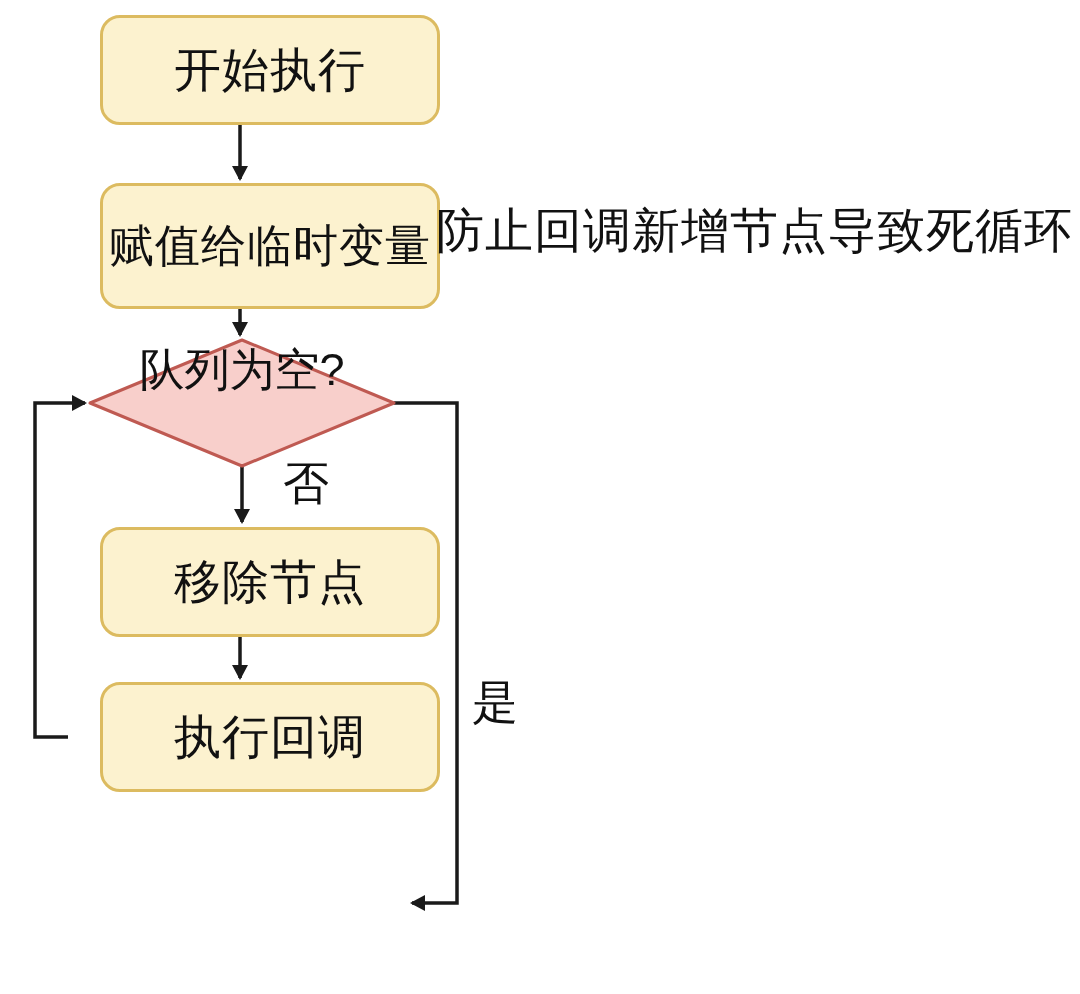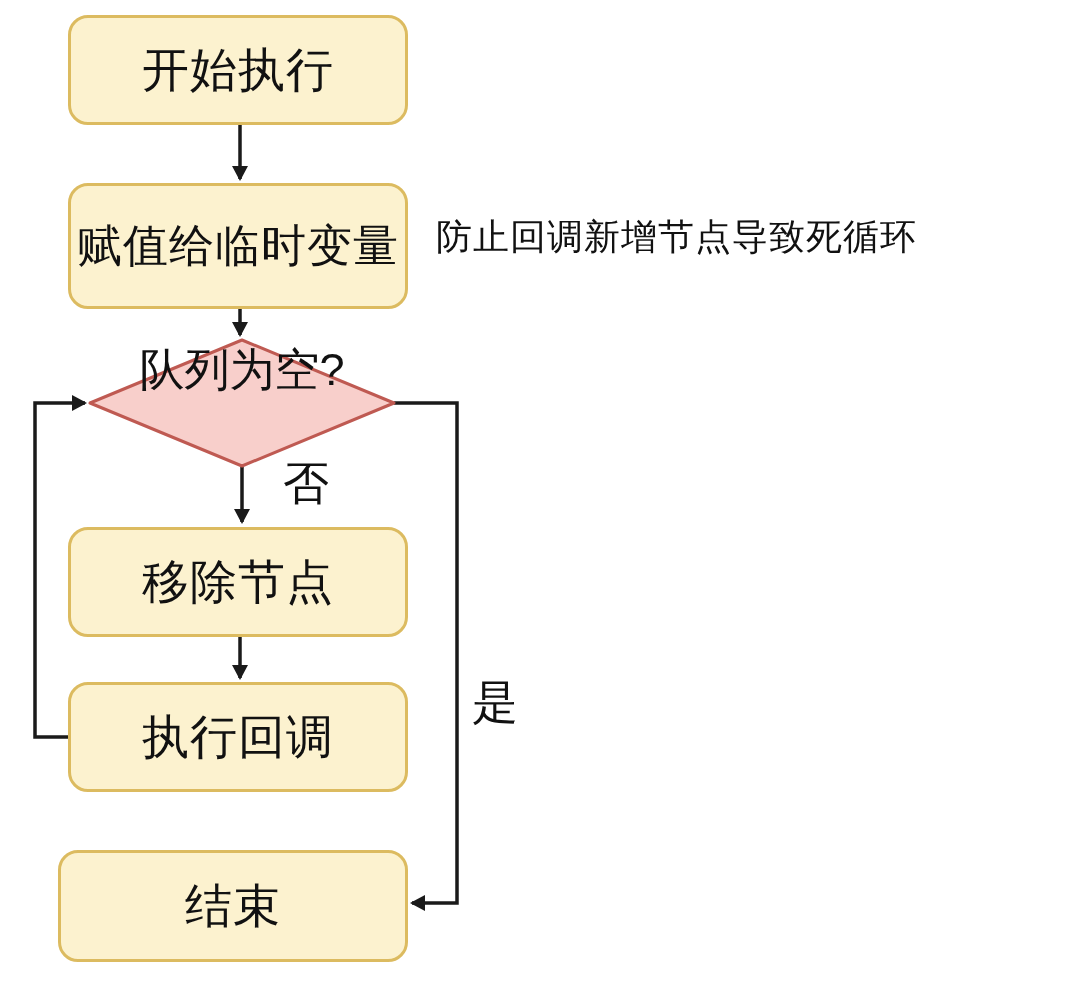--- a/index.html
+++ b/index.html
@@ -46,20 +46,21 @@
     display: flex;
     align-items: center;
     justify-content: center;
     background: var(--process_fill);
     border: 3px solid var(--process_border);
     border-radius: 20px;
     font-size: 47px;
     color: var(--text);
     letter-spacing: 1px;
     white-space: nowrap;
+    margin-left: 32px;
   }
   .node-start    { left: 68px;  top: 15px;  width: 340px; height: 110px; }
   .node-assign   { left: 68px;  top: 183px; width: 340px; height: 126px; font-size: 45px; }
   .node-remove   { left: 68px;  top: 527px; width: 340px; height: 110px; }
   .node-callback { left: 68px;  top: 682px; width: 340px; height: 110px; }
   .node-end      { left: 58px;  top: 850px; width: 350px; height: 112px; }
   .decision-label {
     position: absolute;
     z-index: 2;
     left: 92px; top: 340px; width: 300px; height: 126px;
@@ -74,22 +75,22 @@
     font-size: 46px;
     line-height: 1.05;
     color: var(--text);
     white-space: nowrap;
   }
   .edge-label-no  { left: 283px; top: 459px; }
   .edge-label-yes { left: 472px; top: 678px; }
   .annotation {
     position: absolute;
     z-index: 2;
-    left: 436px; top: 219px;
-    font-size: 36px;
+    left: 436px; top: 207px;
+    font-size: 48px;
     line-height: 1.0;
     letter-spacing: 1px;
     color: var(--text);
     white-space: nowrap;
   }
 </style>
 </head>
 <body>
 
 <div class="canvas">
@@ -128,17 +129,14 @@
   <div class="node node-callback">
     <span>执行回调</span>
   </div>
 
   <div class="node node-remove">
     <span>移除节点</span>
   </div>
 
   <div class="edge-label edge-label-yes">是</div>
 
-  <div class="node node-end">
-    <span>结束</span>
-  </div>
 
 </div>
 
 </body></html>

